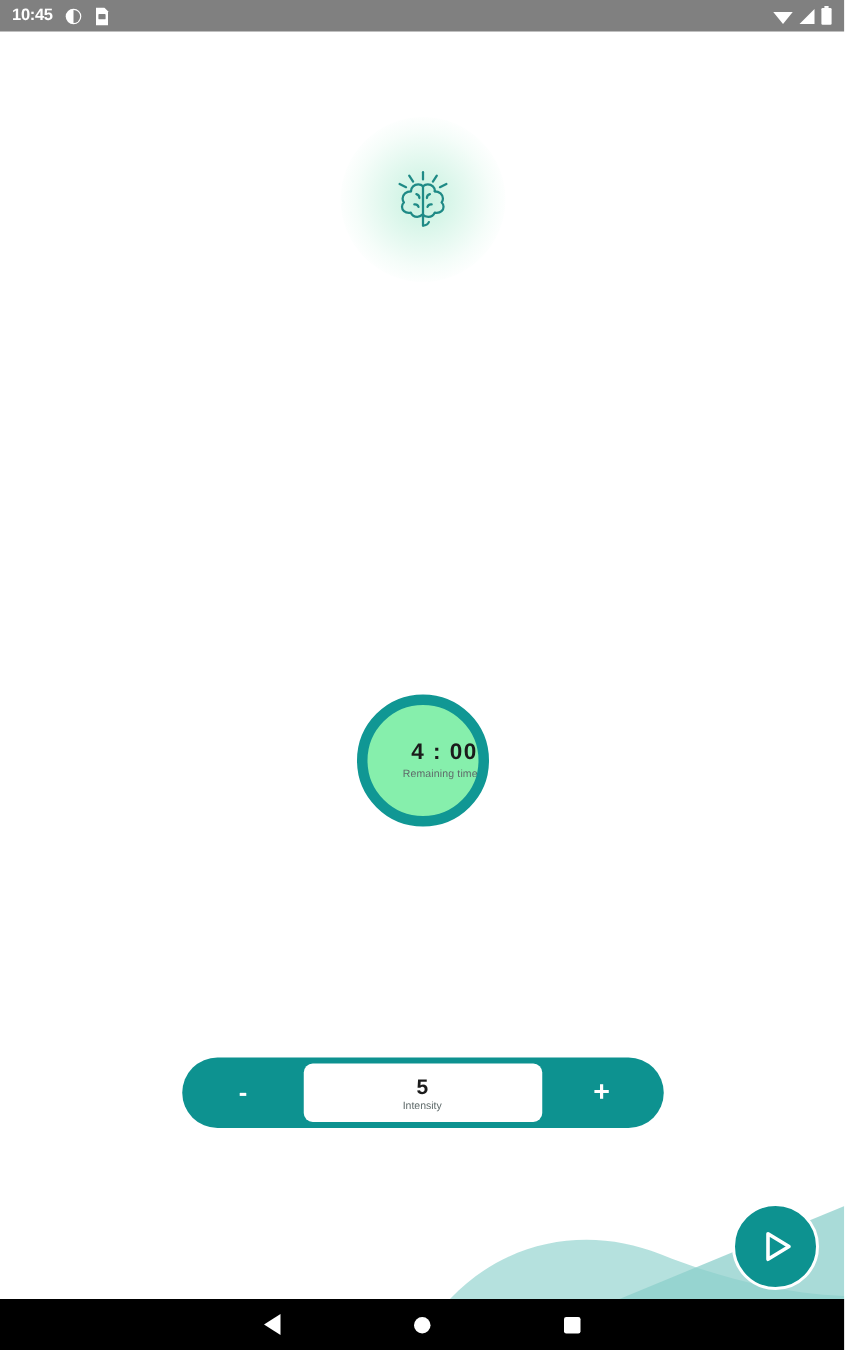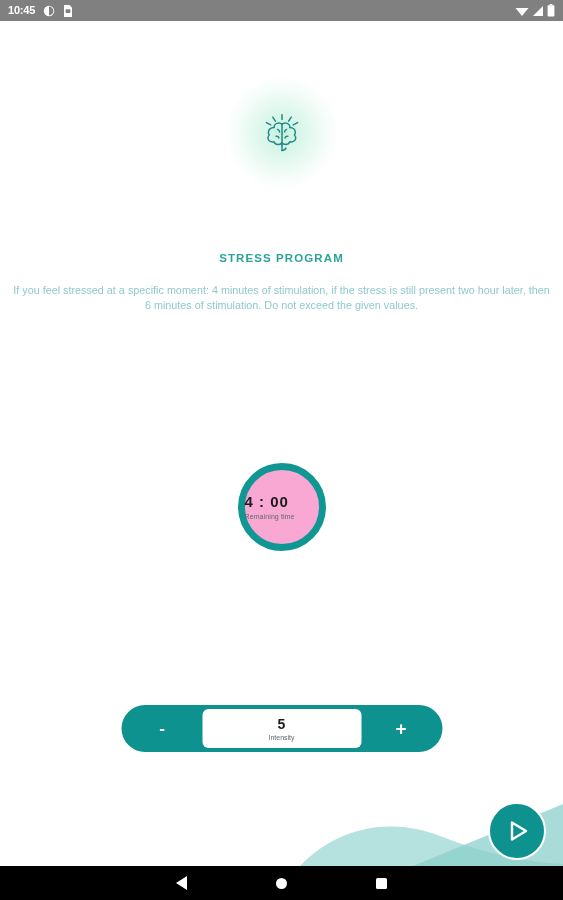--- a/index.html
+++ b/index.html
@@ -106,24 +106,24 @@
   
   .timer {
     position: absolute;
     top: 463px;
     left: 50%;
     transform: translateX(-50%);
     width: 88px;
     height: 88px;
     border-radius: 50%;
     border: 7px solid #109794;
-    background: #f9a8d4;
+    background: #86efac;
     display: flex;
     flex-direction: column;
-    align-items: flex-start;
+    align-items: flex-end;
     justify-content: center;
   }
   .timer-value {
     font-size: 15px;
     font-weight: bold;
     color: #1b1b1b;
     letter-spacing: 1px;
     line-height: 1;
   }
   .timer-label {
@@ -328,22 +328,20 @@
 
         <path d="M26 12.6V7.8"></path>
         <path d="M19.4 14.1l-2.6-4"></path>
         <path d="M32.6 14.1l2.6-4"></path>
         <path d="M14.7 17.8l-4.3-2.2"></path>
         <path d="M37.3 17.8l4.3-2.2"></path>
       </g>
     </svg>
   </div>
 
-  <div class="program-title">STRESS PROGRAM</div>
-  <div class="program-desc">If you feel stressed at a specific moment: 4 minutes of stimulation, if the stress is still present two hour later, then 6 minutes of stimulation. Do not exceed the given values.</div>
 
   <div class="timer">
     <div class="timer-value">4 : 00</div>
     <div class="timer-label">Remaining time</div>
   </div>
 
 
   <div class="stepper">
     <button class="step-btn minus">-</button>
     <div class="step-value-box">

